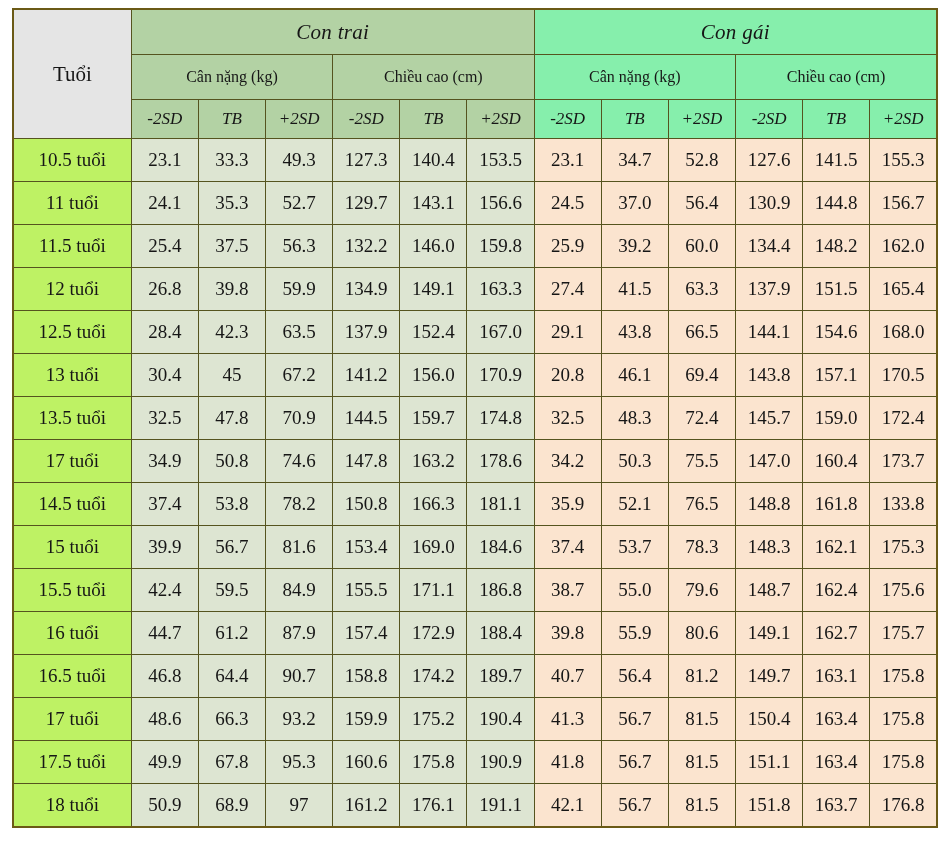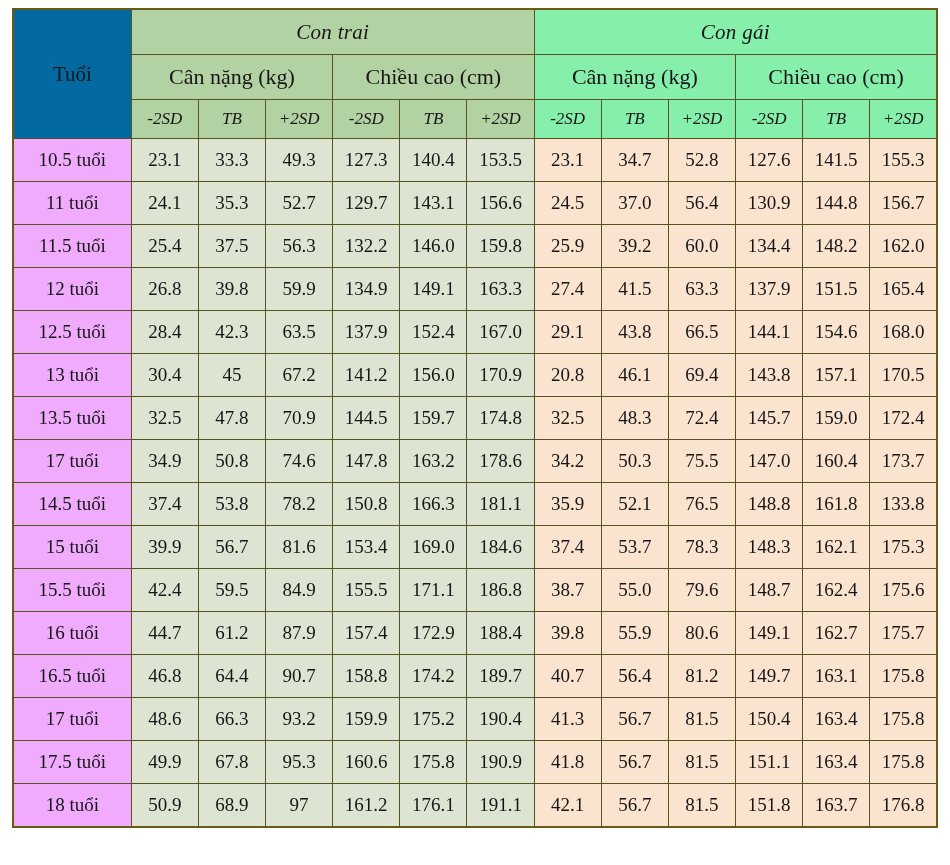--- a/index.html
+++ b/index.html
@@ -37,42 +37,42 @@
   
   th.grp {
     font-weight: bold;
     font-size: 21px;
     height: 44px;
     letter-spacing: .3px;
     font-style: italic;
   }
   th.sub {
     font-weight: bold;
-    font-size: 22px;
+    font-size: 16px;
     height: 44px;
   }
   th.sd {
     font-weight: bold;
     font-size: 17px;
     height: 38px;
     font-style: italic;
   }
   th.boy, th.boy-sub, th.boy-sd { background: #b3d2a4; }
   th.girl, th.girl-sub, th.girl-sd { background: #86efac; }
 
   th.age-head {
-    background: #0369a1;
+    background: #e5e5e5;
     font-weight: bold;
     font-size: 21px;
     border: 2px solid #6b5a16;
   }
 
   
   td.age {
-    background: #f0abfc;
+    background: #bef264;
     font-size: 19px;
     height: 42px;
     border-left: 2px solid #6b5a16;
     border-right: 2px solid #6b5a16;
     border-top: 1.5px solid #6b5a16;
     border-bottom: 1.5px solid #6b5a16;
   }
   td.v {
     font-size: 19px;
     height: 42px;

